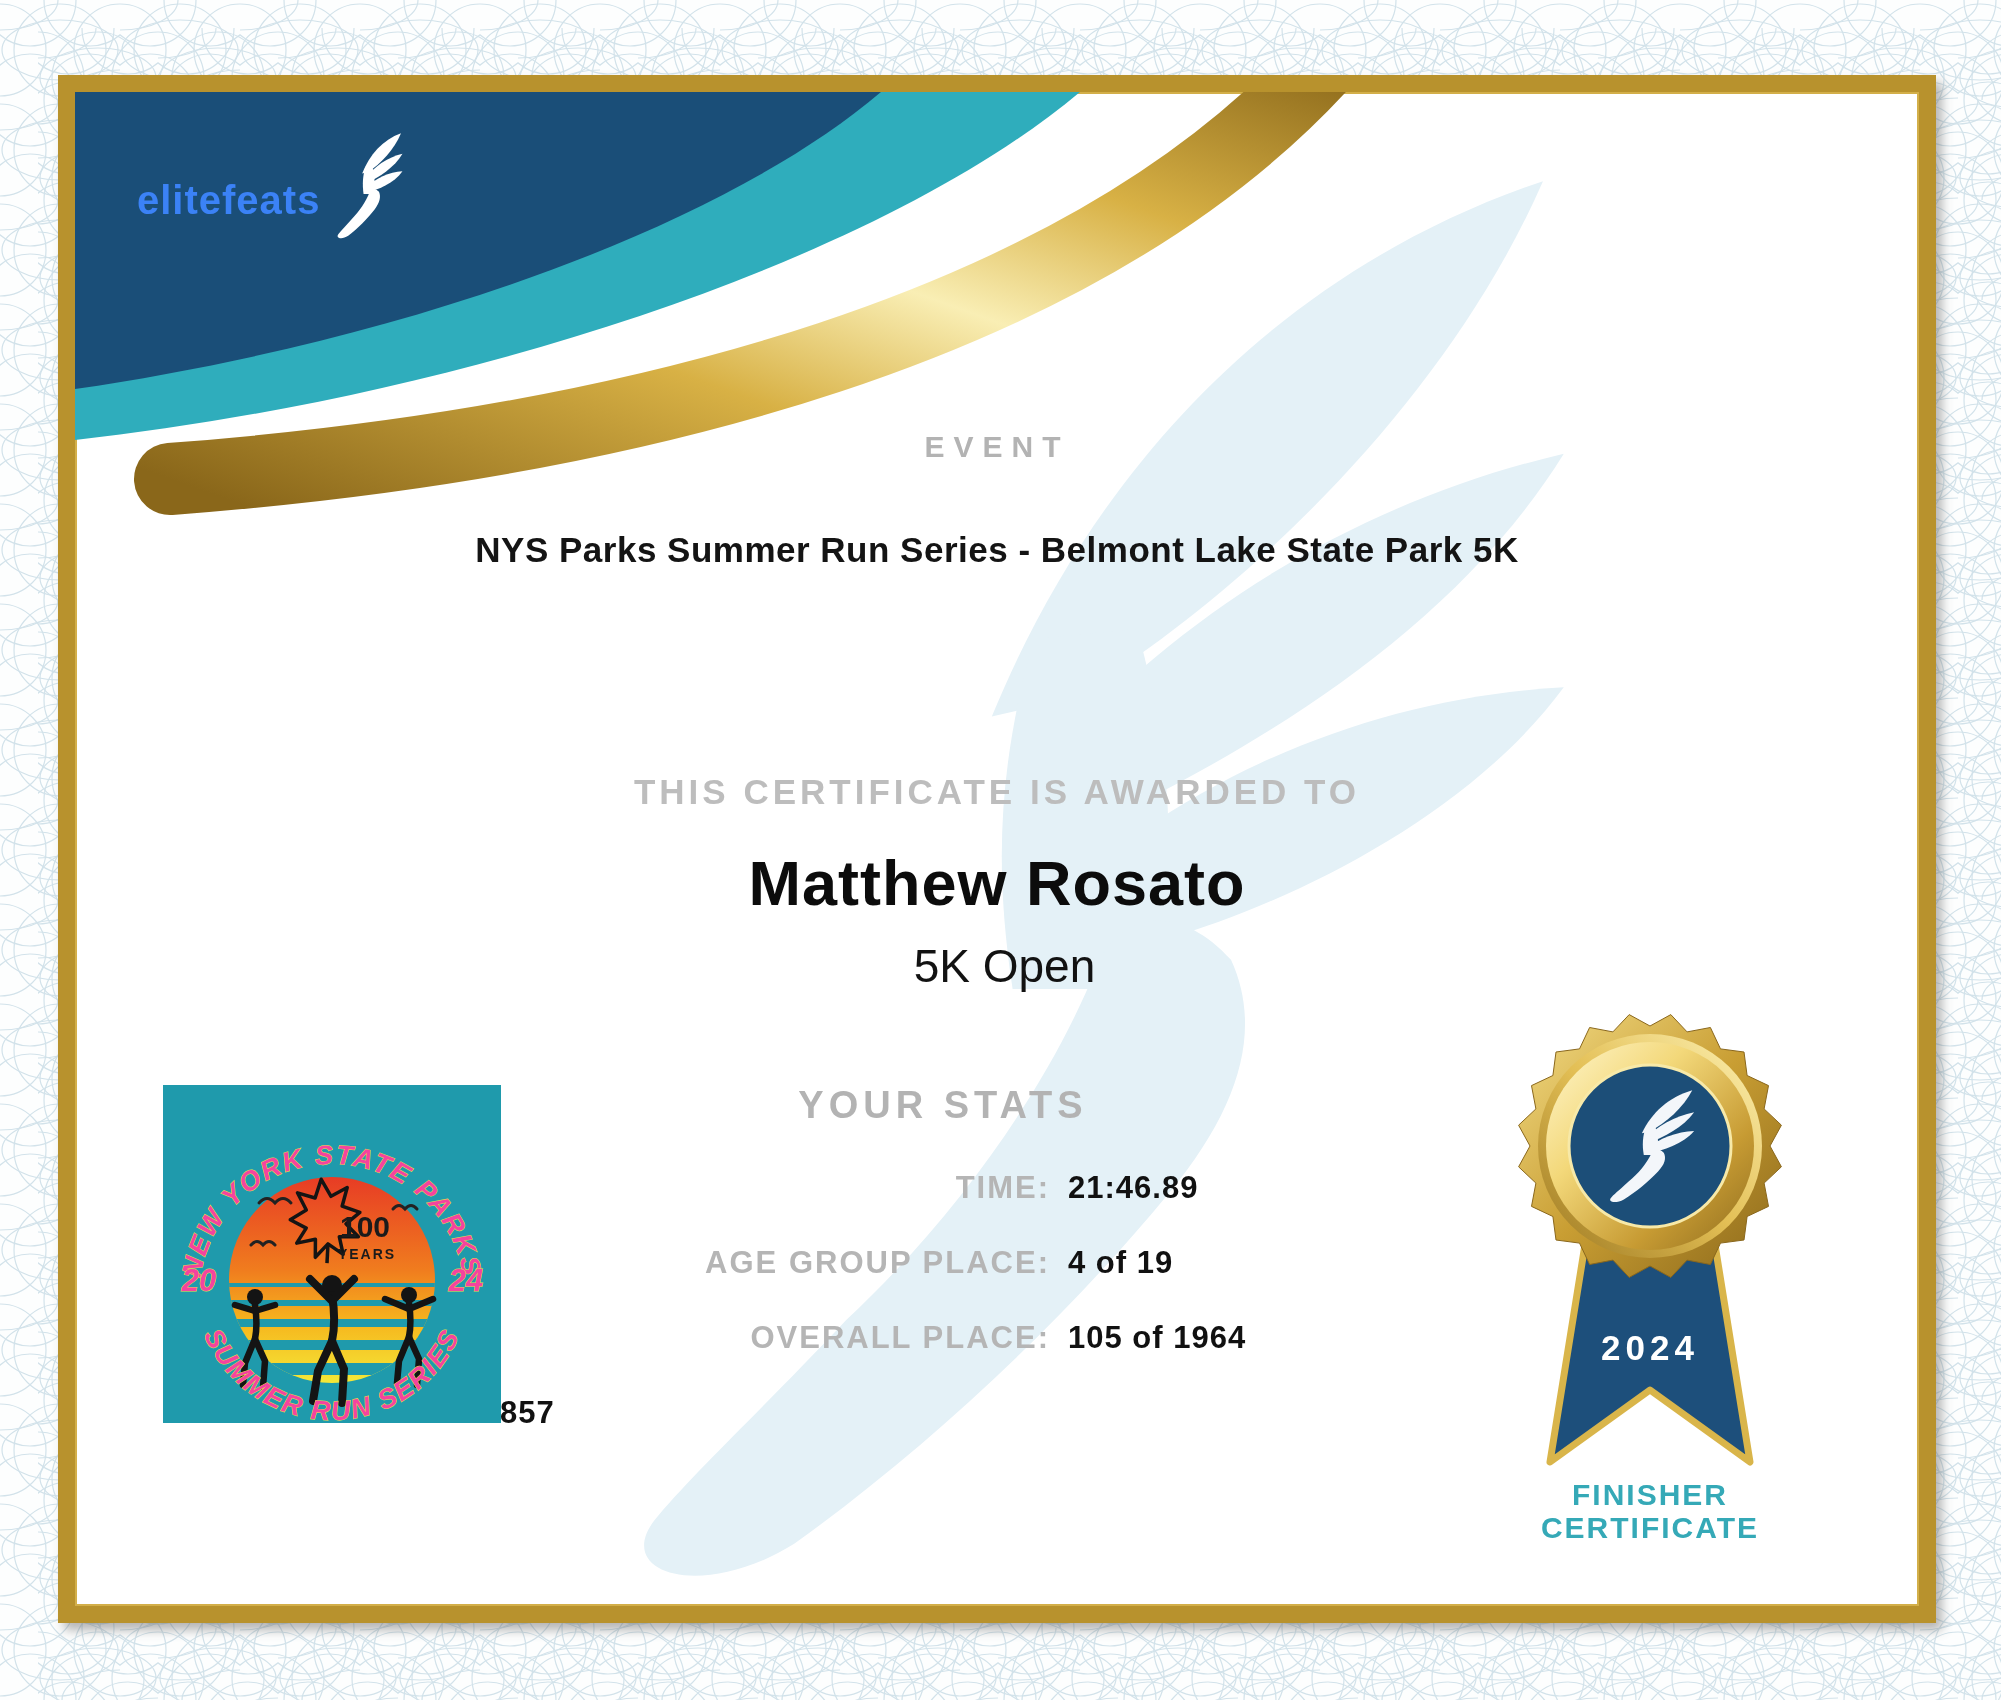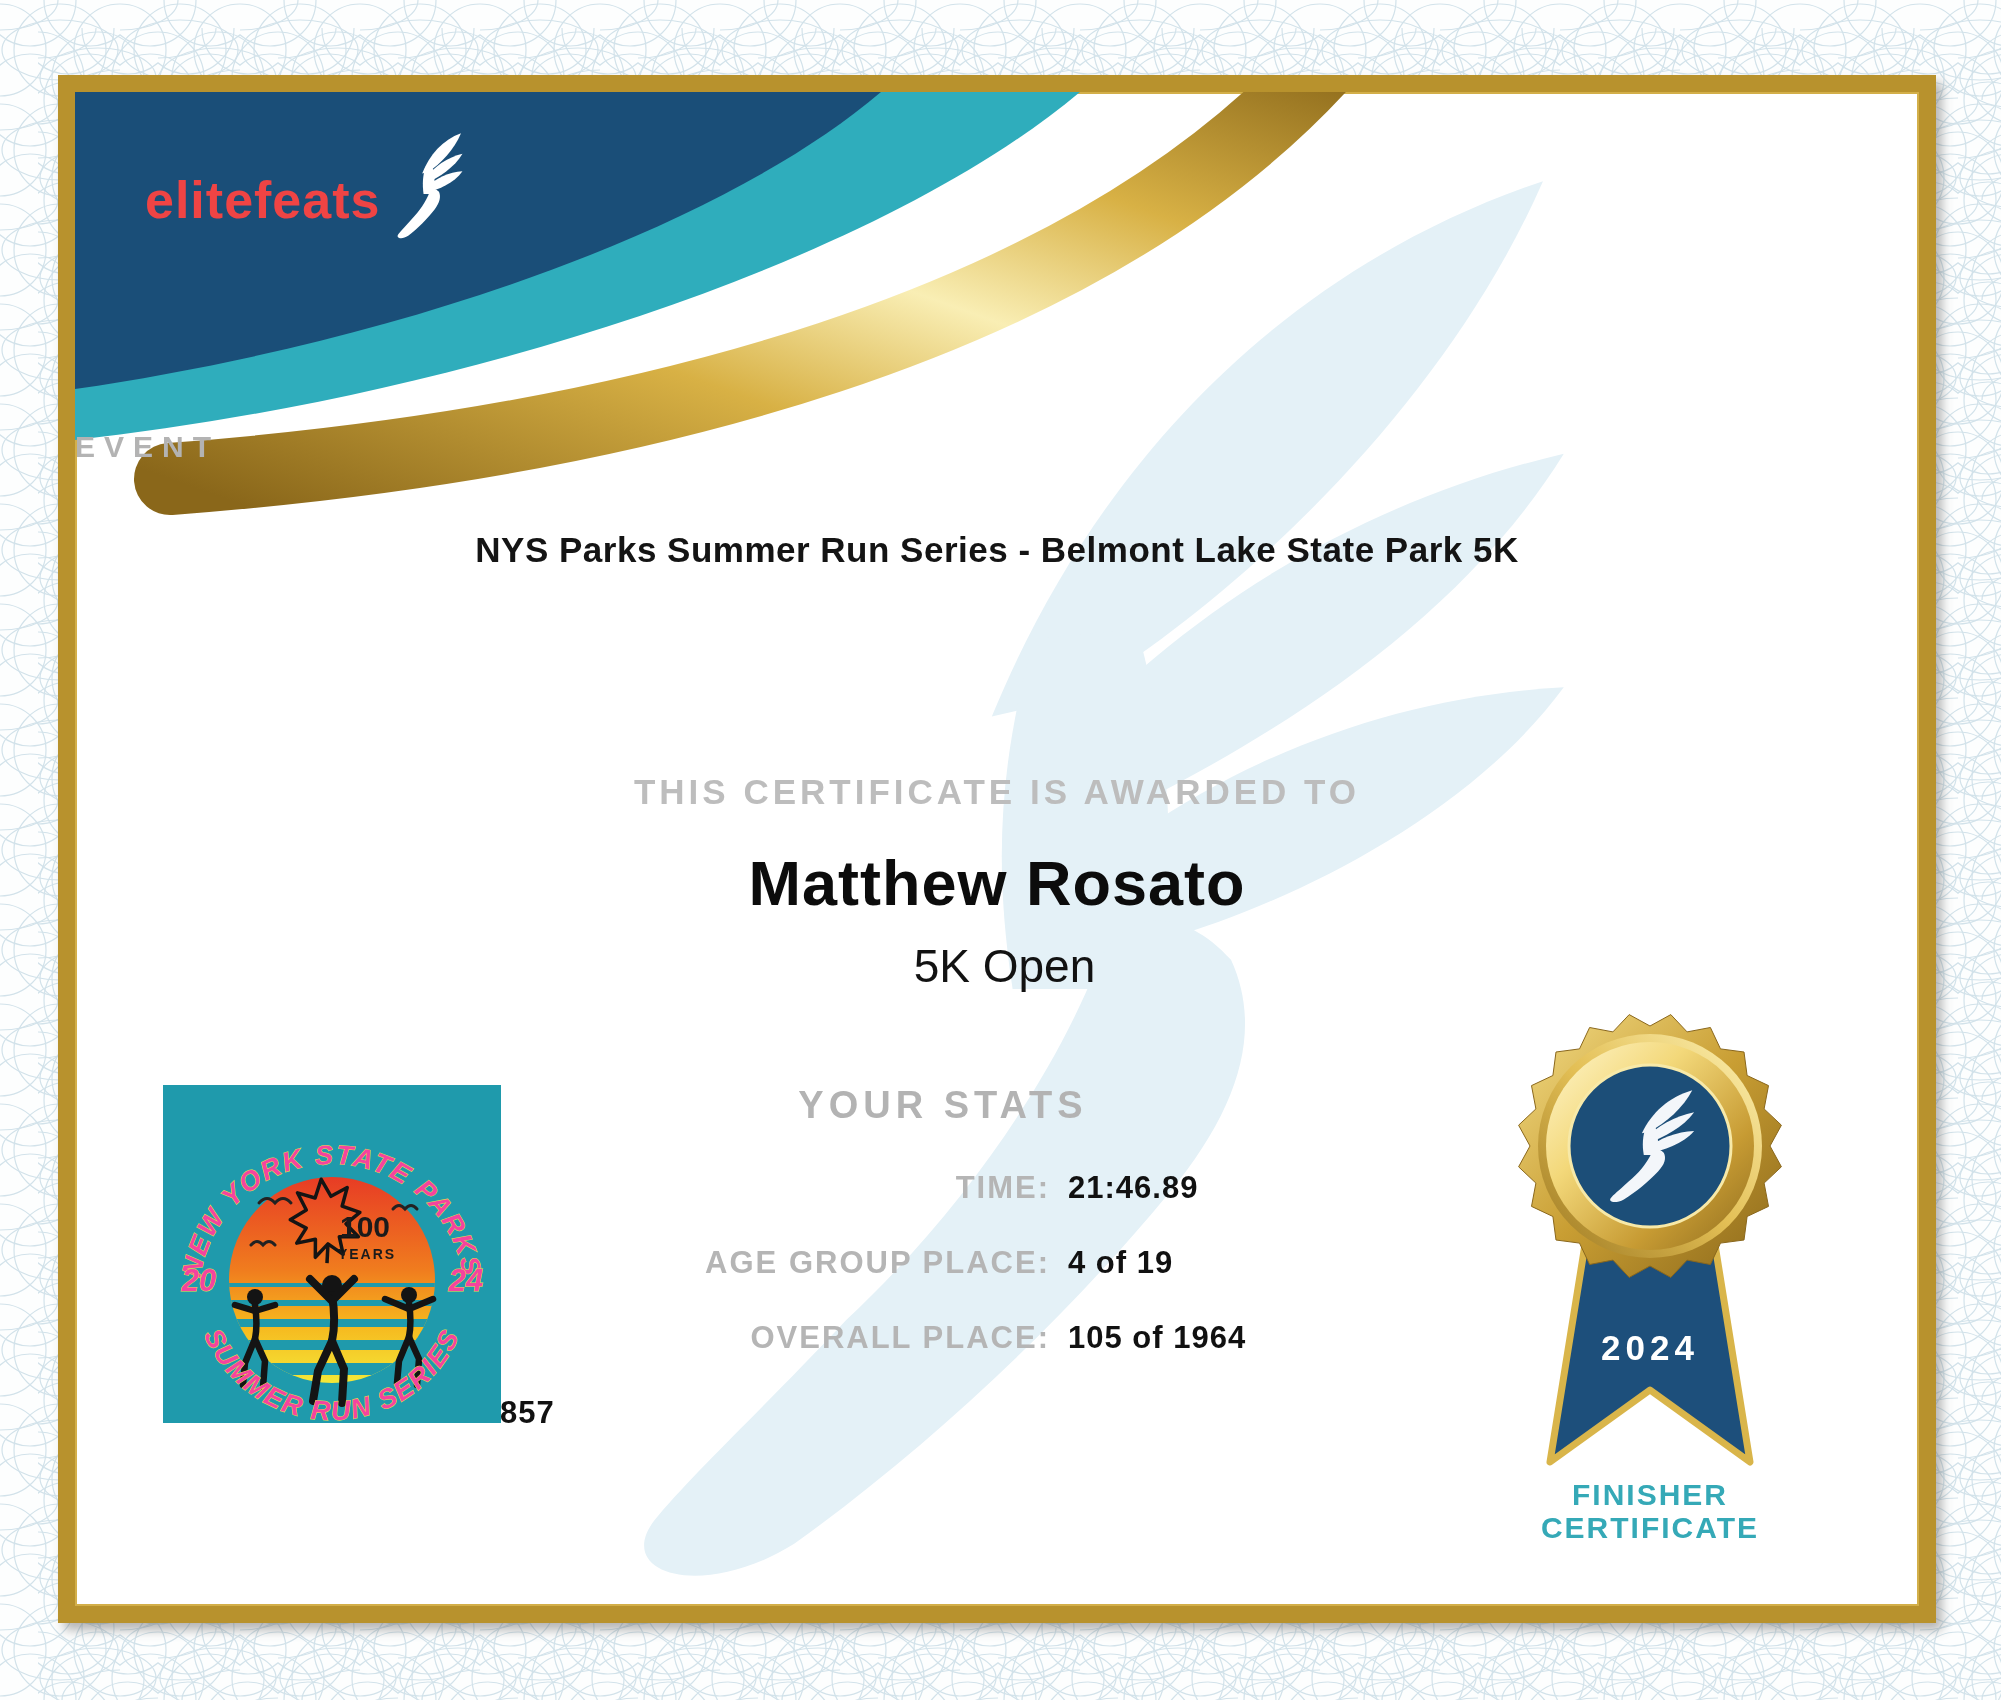--- a/index.html
+++ b/index.html
@@ -8,24 +8,24 @@
   .guilloche{position:absolute;inset:0;z-index:0;}
   .certificate{position:absolute;left:58px;top:75px;width:1844px;height:1514px;background:#ffffff;
     border:17px solid #b8922d;z-index:1;box-shadow:6px 7px 10px rgba(90,90,90,.45), inset 0 0 0 2px #d3af49;}
   .abs{position:absolute;}
   svg{display:block;}
 
   .watermark{position:absolute;left:480px;top:60px;width:1040px;height:1460px;z-index:1;}
   .header-swoosh{position:absolute;left:0;top:0;width:1350px;height:430px;z-index:2;}
 
   .brand{position:absolute;left:62px;top:28px;width:400px;height:160px;z-index:3;display:flex;align-items:center;}
-  .brand-text{color:#ef4444;font-size:52px;font-weight:700;letter-spacing:1px;margin-left:8px;}
+  .brand-text{color:#3b82f6;font-size:40px;font-weight:700;letter-spacing:1px;}
   .brand-foot{width:92px;height:110px;margin-left:2px;margin-top:-28px;}
 
-  .event-label{left:0;right:0;top:338px;text-align:left;font-size:30px;font-weight:700;
+  .event-label{left:0;right:0;top:338px;text-align:center;font-size:30px;font-weight:700;
     letter-spacing:9px;color:#b3b3b3;z-index:4;}
   .event-title{left:0;right:0;top:438px;text-align:center;font-size:35px;font-weight:700;
     color:#141414;letter-spacing:.5px;z-index:4;}
   .award-intro{left:0;right:0;top:680px;text-align:center;font-size:35px;font-weight:700;
     letter-spacing:4px;color:#bdbdbd;z-index:4;}
   .recipient{left:0;right:0;top:755px;text-align:center;font-size:63px;font-weight:800;
     color:#0c0c0c;letter-spacing:1px;z-index:4;}
   .division{left:0;right:0;top:847px;text-align:center;font-size:46px;font-weight:400;
     color:#121212;z-index:4;padding-left:15px;}
   .stats-label{left:518px;top:992px;width:700px;text-align:center;font-size:38px;font-weight:700;

